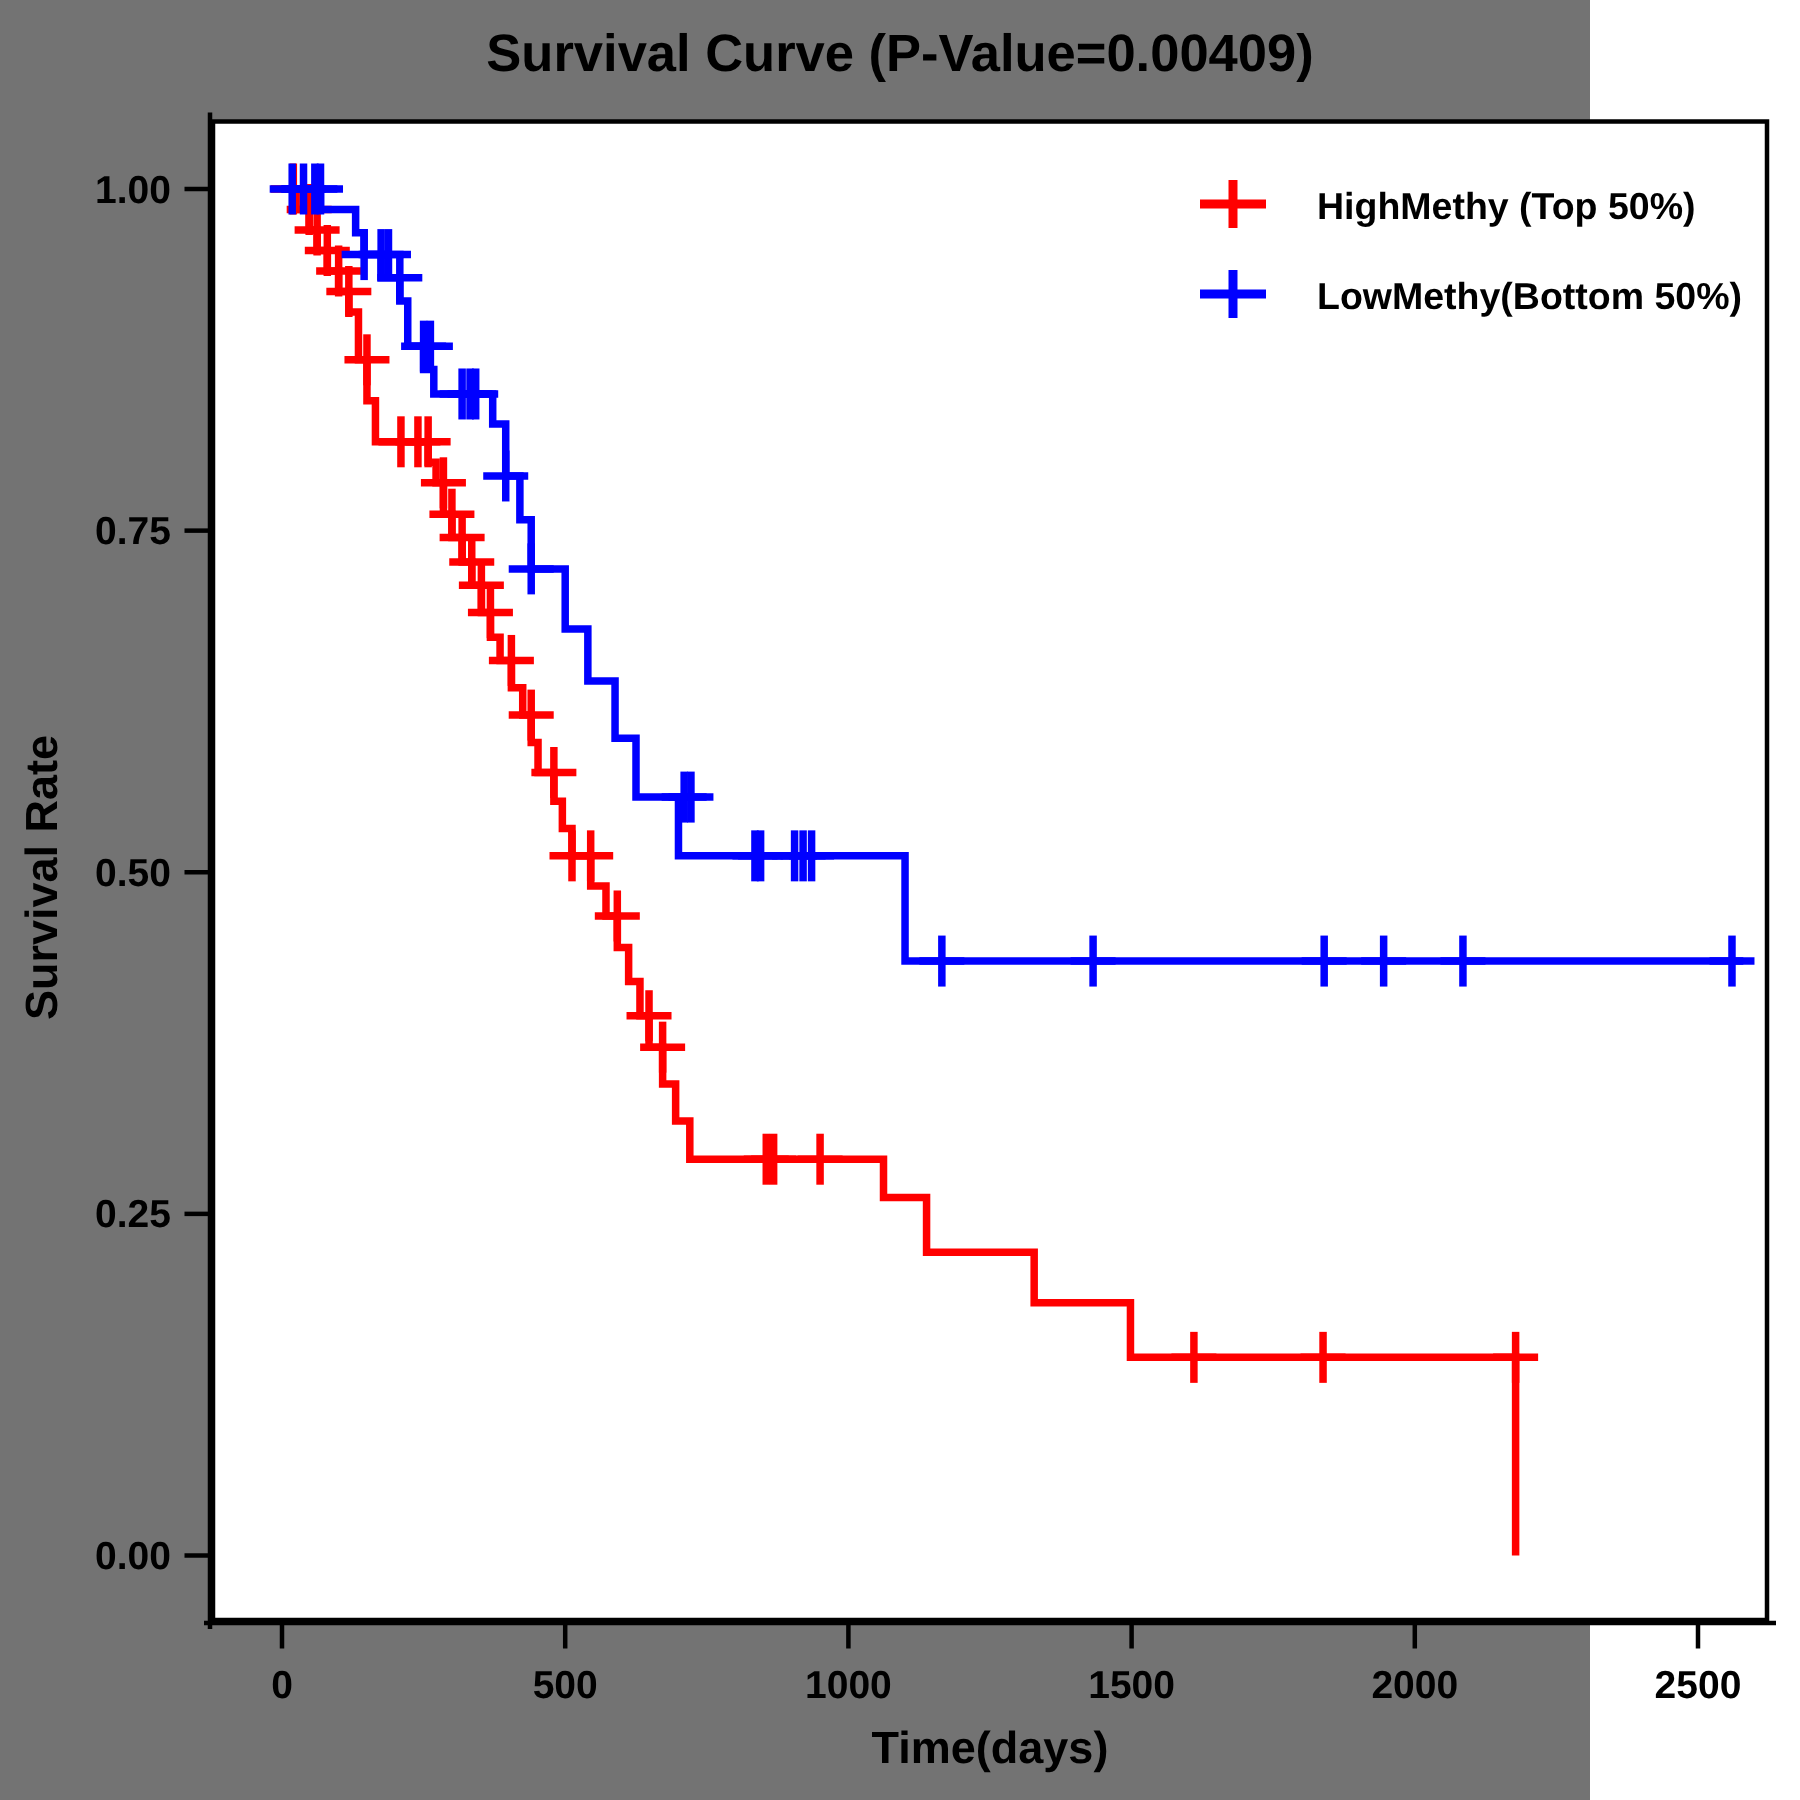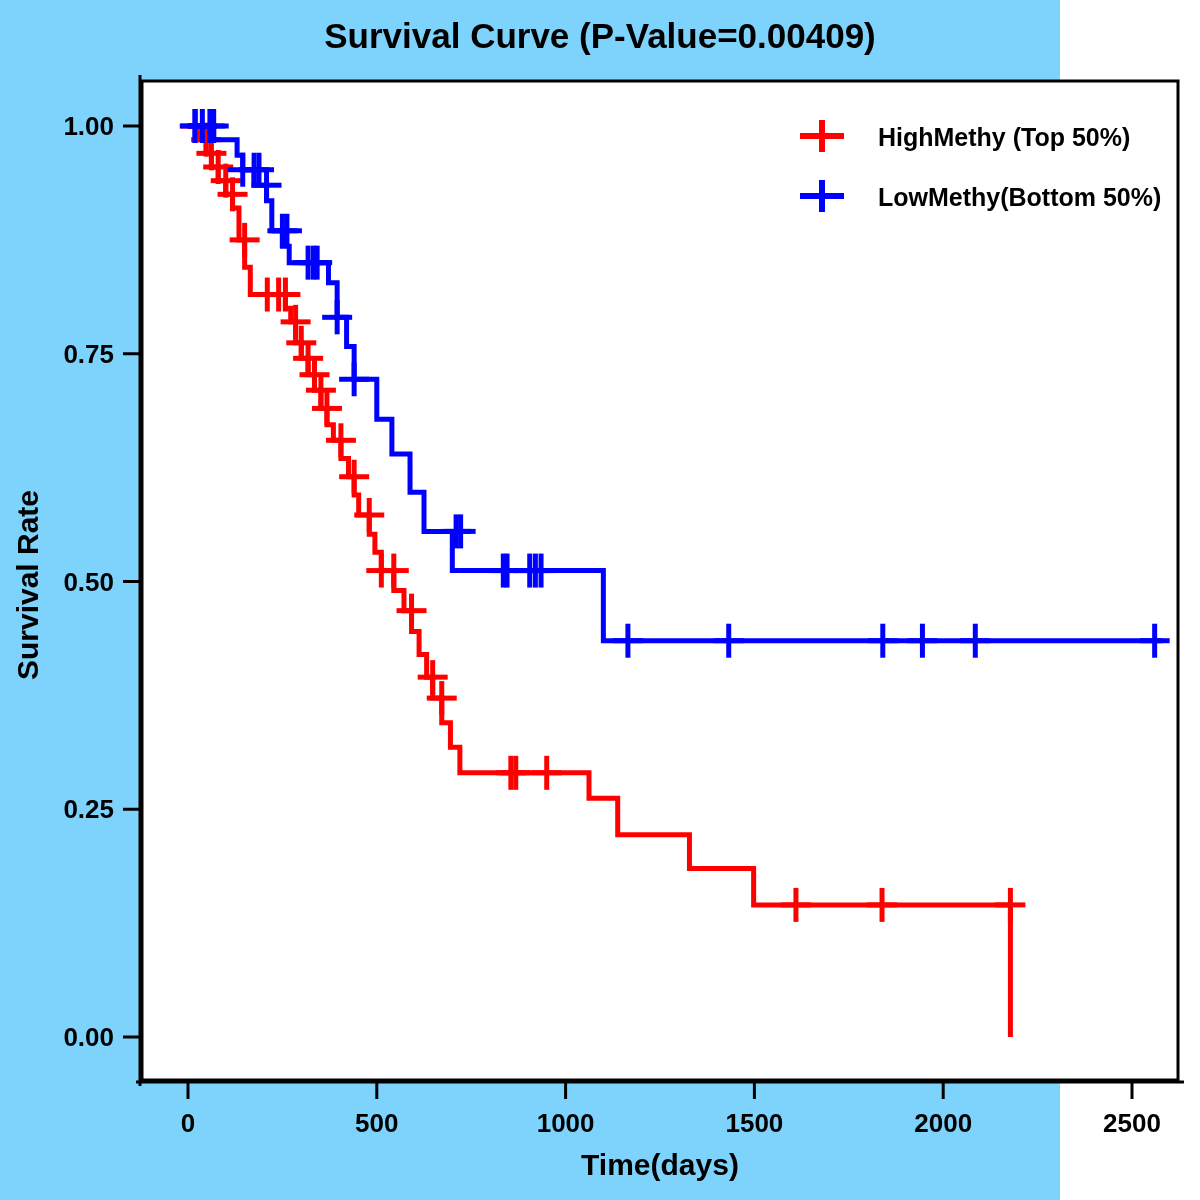--- a/index.html
+++ b/index.html
@@ -10,21 +10,21 @@
   body {
     width: 1200px;
     height: 1200px;
     font-family: "Liberation Sans", sans-serif;
     overflow: hidden;
   }
   #root {
     position: relative;
     width: 1060px;
     height: 1200px;
-    background: #7dd3fc;
+    background: #737373;
   }
   #chart-title {
     position: absolute;
     left: 0;
     top: 16px;
     width: 1200px;
     text-align: center;
     font-size: 35px;
     font-weight: bold;
     color: #000000;

